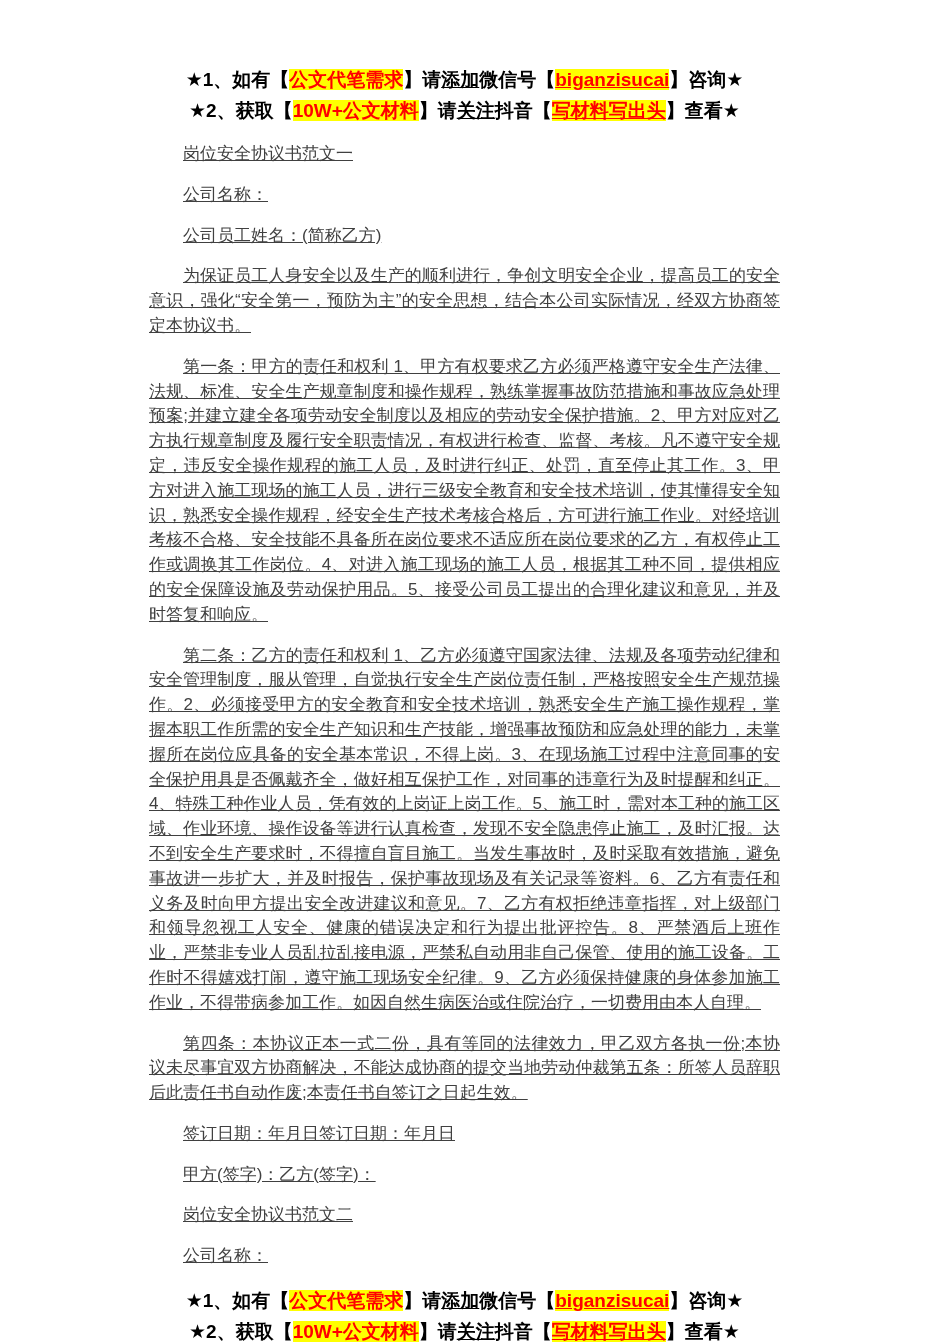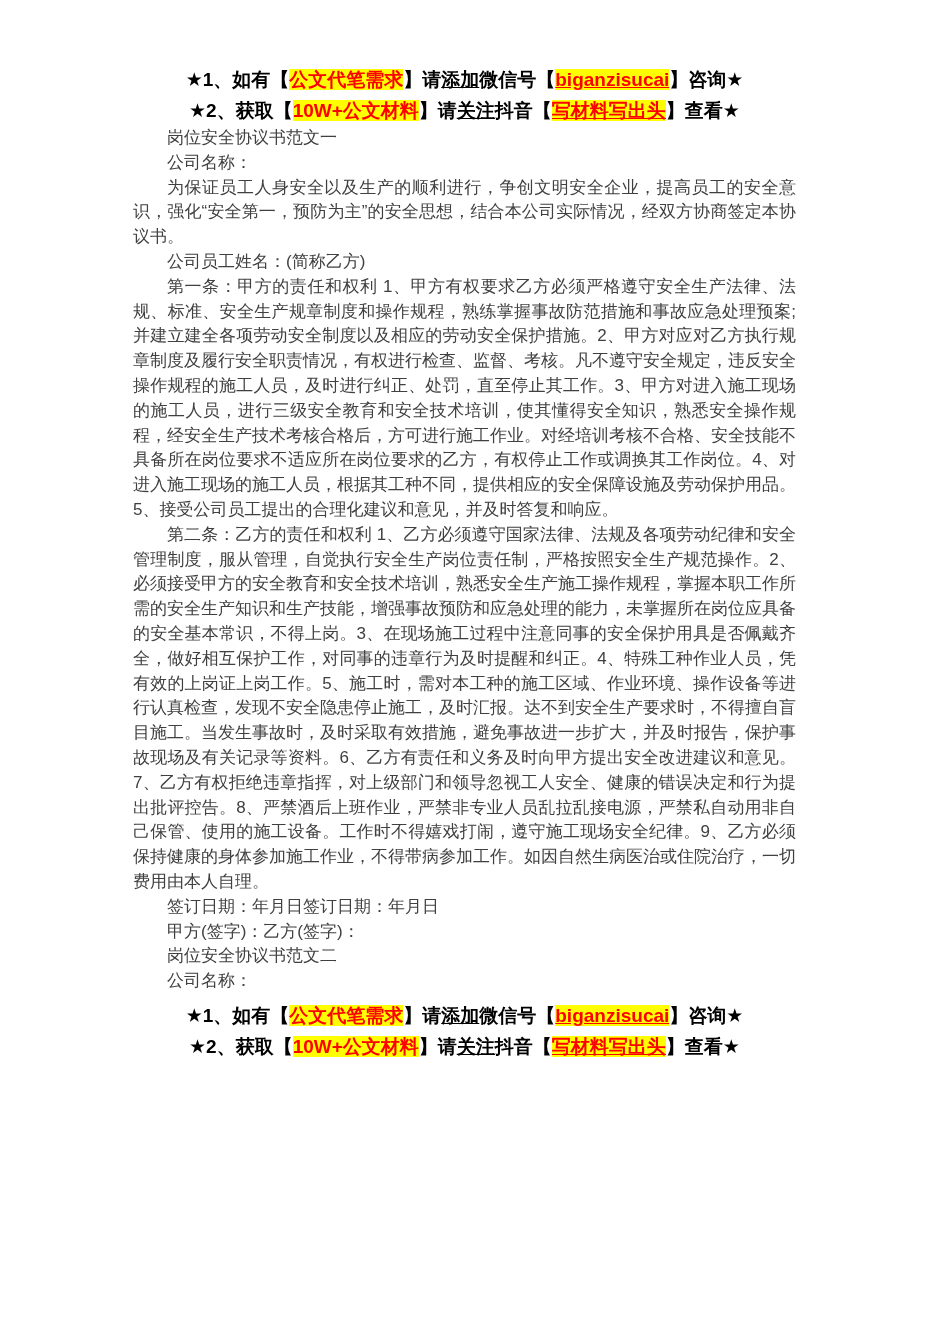--- a/index.html
+++ b/index.html
@@ -38,23 +38,24 @@
     color: #000000;
     text-decoration: underline;
   }
   .doc-body {
     font-size: 17px;
     line-height: 24.8px;
     color: #404040;
     text-align: justify;
   }
   .doc-body p {
-    margin: 0;
+    margin: 16px;
     padding: 0;
     text-indent: 2em;
+    text-decoration: underline;
   }
   .footer-promo {
     margin-top: 6px;
   }
 </style>
 </head>
 <body>
 
 <div class="page">
 
@@ -63,24 +64,25 @@
       <span>★1、如有【</span><span class="hl">公文代笔需求</span><span>】请</span><span class="ul">添加</span><span>微信号【</span><span class="hl-ul">biganzisucai</span><span>】咨询★</span>
     </div>
     <div class="promo-line">
       <span>★2、获取【</span><span class="hl">10W+公文材料</span><span>】请</span><span class="ul">关注</span><span>抖音【</span><span class="hl-ul">写材料写出头</span><span>】查看★</span>
     </div>
   </div>
 
   <div class="doc-body">
     <p>岗位安全协议书范文一</p>
     <p>公司名称：</p>
+    <p>公司员工姓名：(简称乙方)</p>
     <p>为保证员工人身安全以及生产的顺利进行，争创文明安全企业，提高员工的安全意识，强化“安全第一，预防为主”的安全思想，结合本公司实际情况，经双方协商签定本协议书。</p>
-    <p>公司员工姓名：(简称乙方)</p>
     <p>第一条：甲方的责任和权利 1、甲方有权要求乙方必须严格遵守安全生产法律、法规、标准、安全生产规章制度和操作规程，熟练掌握事故防范措施和事故应急处理预案;并建立建全各项劳动安全制度以及相应的劳动安全保护措施。2、甲方对应对乙方执行规章制度及履行安全职责情况，有权进行检查、监督、考核。凡不遵守安全规定，违反安全操作规程的施工人员，及时进行纠正、处罚，直至停止其工作。3、甲方对进入施工现场的施工人员，进行三级安全教育和安全技术培训，使其懂得安全知识，熟悉安全操作规程，经安全生产技术考核合格后，方可进行施工作业。对经培训考核不合格、安全技能不具备所在岗位要求不适应所在岗位要求的乙方，有权停止工作或调换其工作岗位。4、对进入施工现场的施工人员，根据其工种不同，提供相应的安全保障设施及劳动保护用品。5、接受公司员工提出的合理化建议和意见，并及时答复和响应。</p>
     <p>第二条：乙方的责任和权利 1、乙方必须遵守国家法律、法规及各项劳动纪律和安全管理制度，服从管理，自觉执行安全生产岗位责任制，严格按照安全生产规范操作。2、必须接受甲方的安全教育和安全技术培训，熟悉安全生产施工操作规程，掌握本职工作所需的安全生产知识和生产技能，增强事故预防和应急处理的能力，未掌握所在岗位应具备的安全基本常识，不得上岗。3、在现场施工过程中注意同事的安全保护用具是否佩戴齐全，做好相互保护工作，对同事的违章行为及时提醒和纠正。4、特殊工种作业人员，凭有效的上岗证上岗工作。5、施工时，需对本工种的施工区域、作业环境、操作设备等进行认真检查，发现不安全隐患停止施工，及时汇报。达不到安全生产要求时，不得擅自盲目施工。当发生事故时，及时采取有效措施，避免事故进一步扩大，并及时报告，保护事故现场及有关记录等资料。6、乙方有责任和义务及时向甲方提出安全改进建议和意见。7、乙方有权拒绝违章指挥，对上级部门和领导忽视工人安全、健康的错误决定和行为提出批评控告。8、严禁酒后上班作业，严禁非专业人员乱拉乱接电源，严禁私自动用非自己保管、使用的施工设备。工作时不得嬉戏打闹，遵守施工现场安全纪律。9、乙方必须保持健康的身体参加施工作业，不得带病参加工作。如因自然生病医治或住院治疗，一切费用由本人自理。</p>
+    <p>第四条：本协议正本一式二份，具有等同的法律效力，甲乙双方各执一份;本协议未尽事宜双方协商解决，不能达成协商的提交当地劳动仲裁第五条：所签人员辞职后此责任书自动作废;本责任书自签订之日起生效。</p>
     <p>签订日期：年月日签订日期：年月日</p>
     <p>甲方(签字)：乙方(签字)：</p>
     <p>岗位安全协议书范文二</p>
     <p>公司名称：</p>
   </div>
 
   <div class="promo footer-promo">
     <div class="promo-line">
       <span>★1、如有【</span><span class="hl">公文代笔需求</span><span>】请</span><span class="ul">添加</span><span>微信号【</span><span class="hl-ul">biganzisucai</span><span>】咨询★</span>
     </div>

